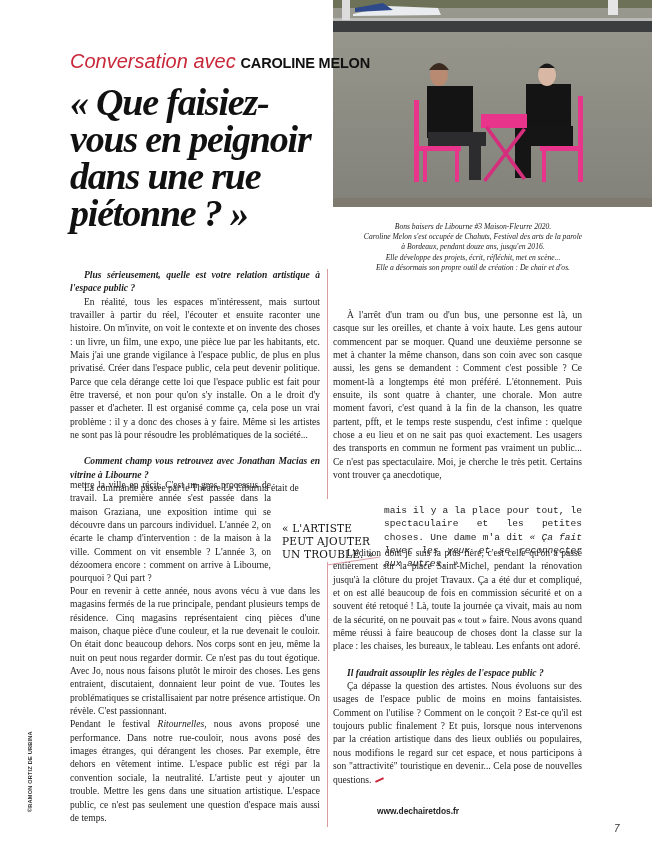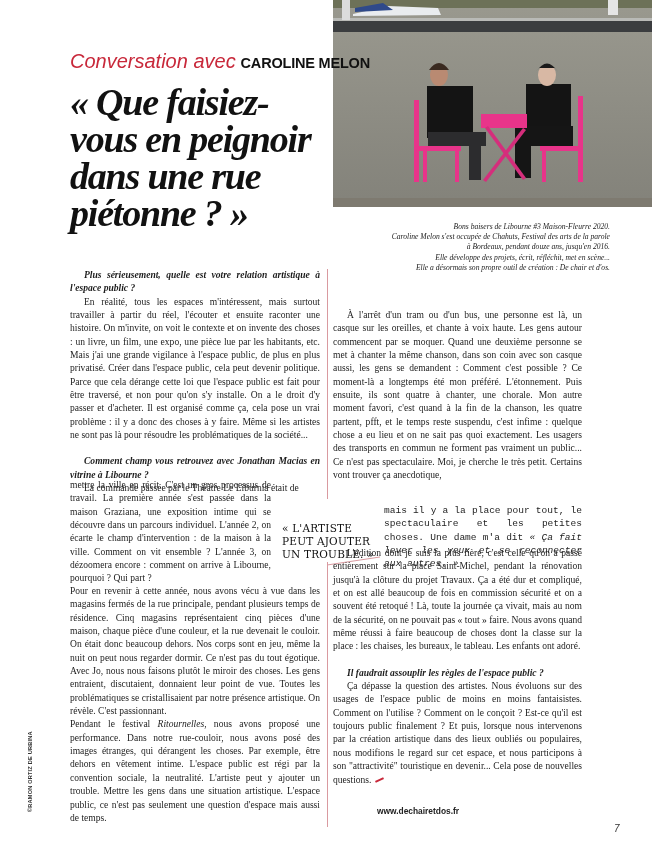--- a/index.html
+++ b/index.html
@@ -12,21 +12,21 @@
   #photo svg { width: 100%; height: 100%; display: block; }
 
   
   #kicker { left: 70px; top: 50px; font-size: 15.5px; white-space: nowrap; }
   #kicker .lead { font-family: Liberation Sans, sans-serif; font-style: italic; color: #c8283a; font-size: 20px; }
   #kicker .name { font-family: "Liberation Sans", sans-serif; font-weight: bold; color: #111; font-size: 14.5px; letter-spacing: -0.2px; }
   #headline { left: 70px; top: 84px; width: 260px; font-family: "Liberation Serif", serif; font-style: italic; font-weight: bold;
               font-size: 38px; line-height: 37px; letter-spacing: -1.2px; color: #111; }
 
   
-  #caption { left: 336px; top: 222px; width: 274px; text-align: right; font-family: "Liberation Serif", serif; font-style: italic;
+  #caption { left: 336px; top: 222px; width: 274px; text-align: center; font-family: "Liberation Serif", serif; font-style: italic;
              font-size: 7.6px; line-height: 10.2px; color: #222; }
   #caption div { white-space: nowrap; }
 
   
   .col { font-family: "Liberation Serif", serif; font-size: 9.55px; line-height: 13.35px; color: #1d1d1d; text-align: justify; }
   .col p { margin: 0; }
   .q { font-style: italic; font-weight: bold; text-indent: 14px; }
   .ind { text-indent: 14px; }
   .gap { height: 13px; }
   #col-left-a { left: 70px; top: 268px; width: 250px; }

